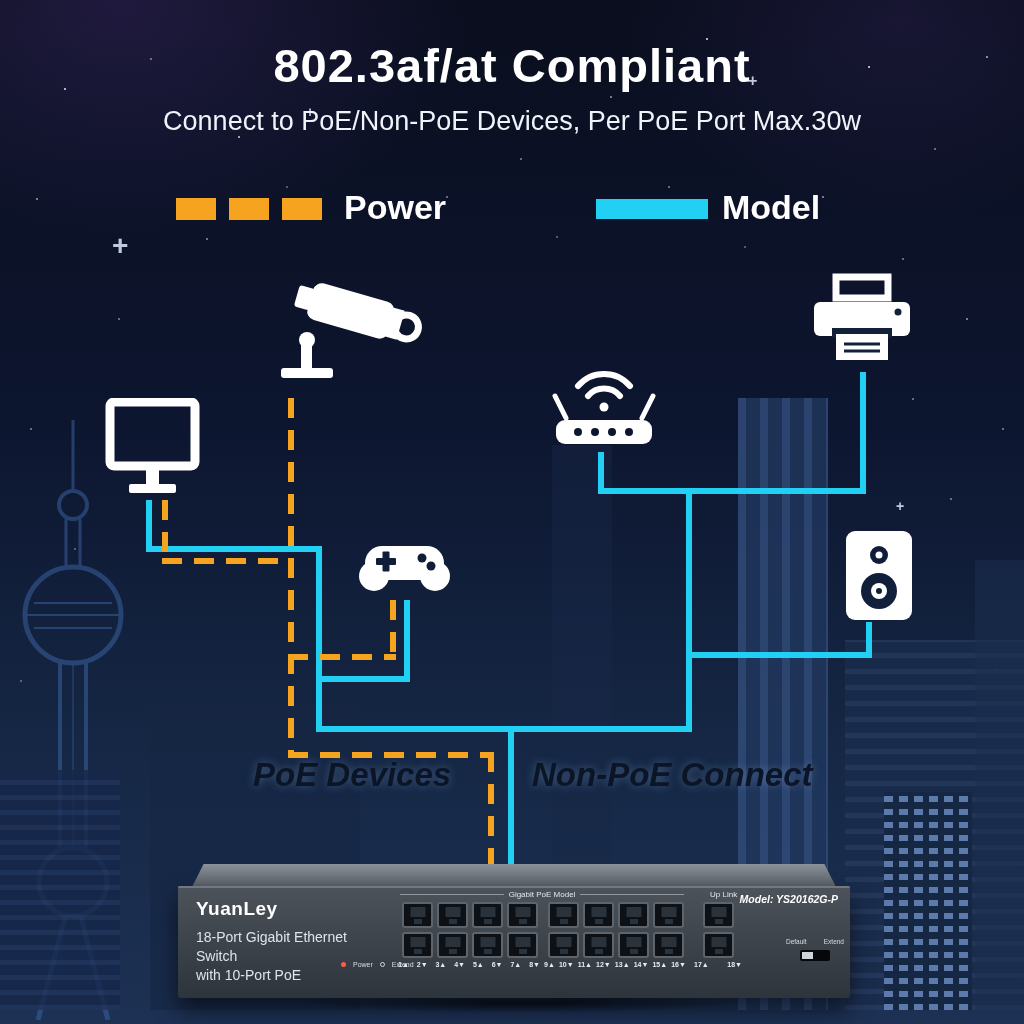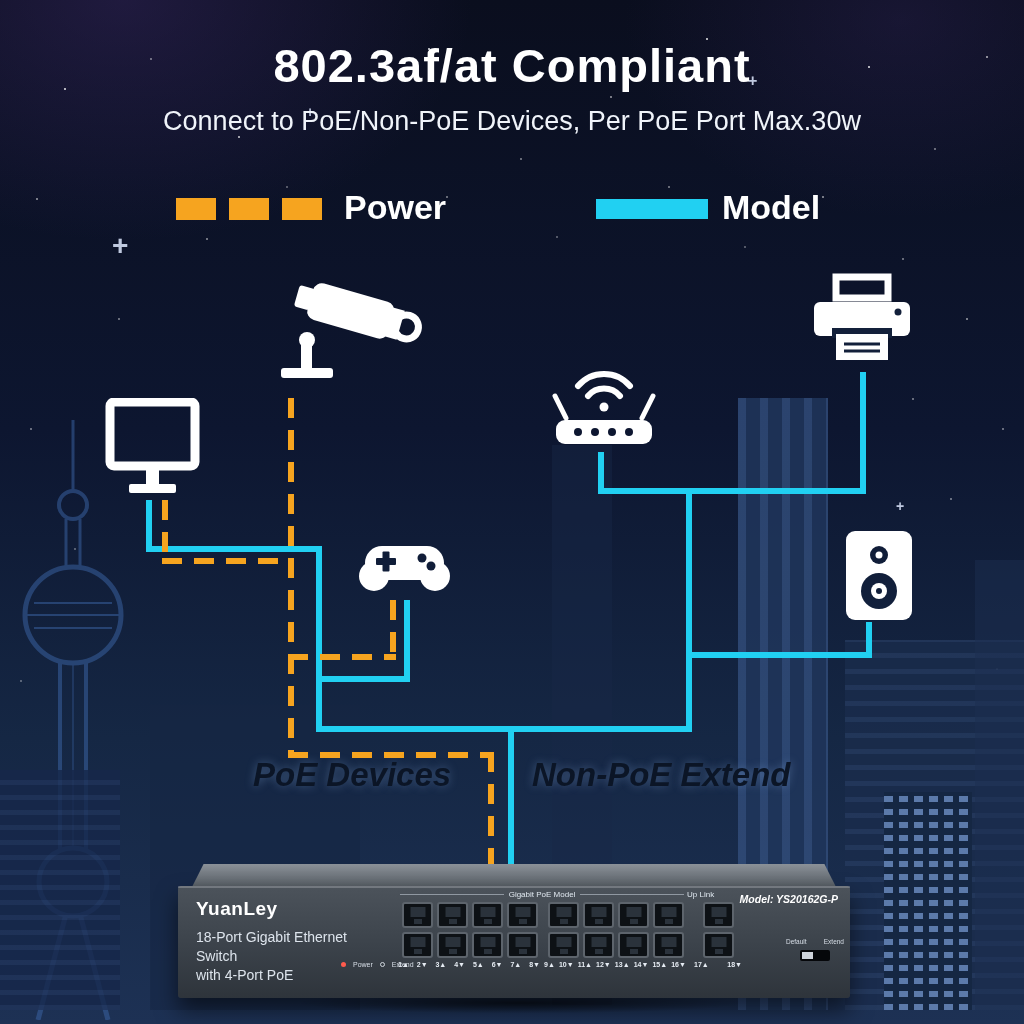--- a/index.html
+++ b/index.html
@@ -222,45 +222,45 @@
         <circle cx="36" cy="27" r="3.5" fill="white"></circle>
         <circle cx="36" cy="63" r="18" fill="black"></circle>
         <circle cx="36" cy="63" r="8" fill="white"></circle>
         <circle cx="36" cy="63" r="3" fill="black"></circle>
       </mask>
     </defs>
     <rect width="72" height="95" fill="#fff" mask="url(#spmask)"></rect>
   </svg>
 
   <div class="group-label" style="left:253px;top:756px;">PoE Devices</div>
-  <div class="group-label" style="left:532px;top:756px;">Non-PoE Extend</div>
+  <div class="group-label" style="left:532px;top:756px;">Non-PoE Connect</div>
 
   <div class="sw-shadow"></div>
   <div class="sw-top"></div>
   <div class="sw-front"></div>
 
   <div class="brand">YuanLey</div>
   <div class="sw-desc">
     <div>18-Port Gigabit Ethernet Switch</div>
-    <div>with 4-Port PoE</div>
+    <div>with 10-Port PoE</div>
   </div>
   <div class="led-row">
     <span class="led-red"></span>
     <span>Power</span>
     <span class="led-ring"></span>
     <span>Extend</span>
   </div>
   <div class="model">Model: YS20162G-P</div>
 
   <div class="plabel" style="left:400px;width:284px;">
     <span class="rule"></span>
     <span>Gigabit PoE Model</span>
     <span class="rule"></span>
   </div>
-  <div class="plabel" style="left:667px;width:56px;gap:20px;">
+  <div class="plabel" style="left:690px;width:56px;gap:20px;">
     <span class="rule"></span>
     <span>Up Link</span>
     <span class="rule"></span>
   </div>
 
   <div class="pblock" style="left:402px;">
     <div class="jack"></div>
     <div class="jack"></div>
     <div class="jack"></div>
     <div class="jack"></div>

